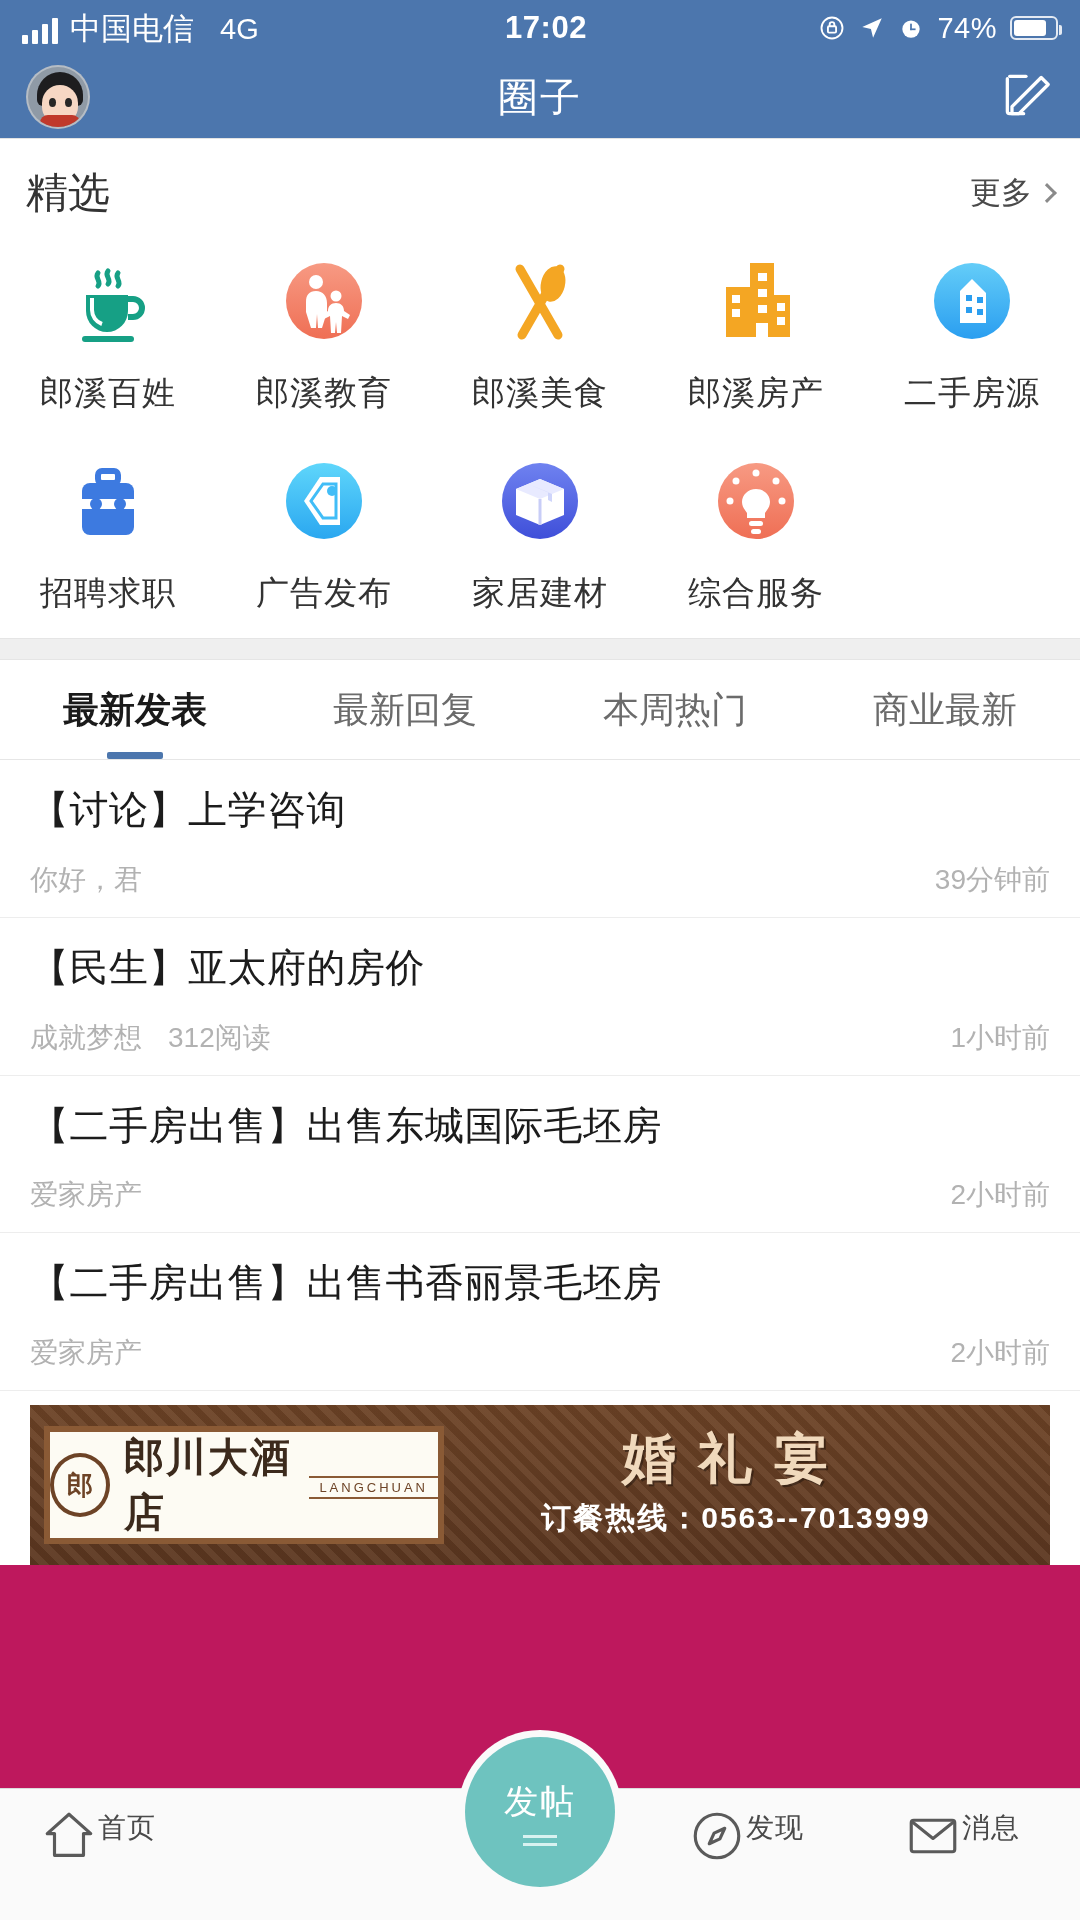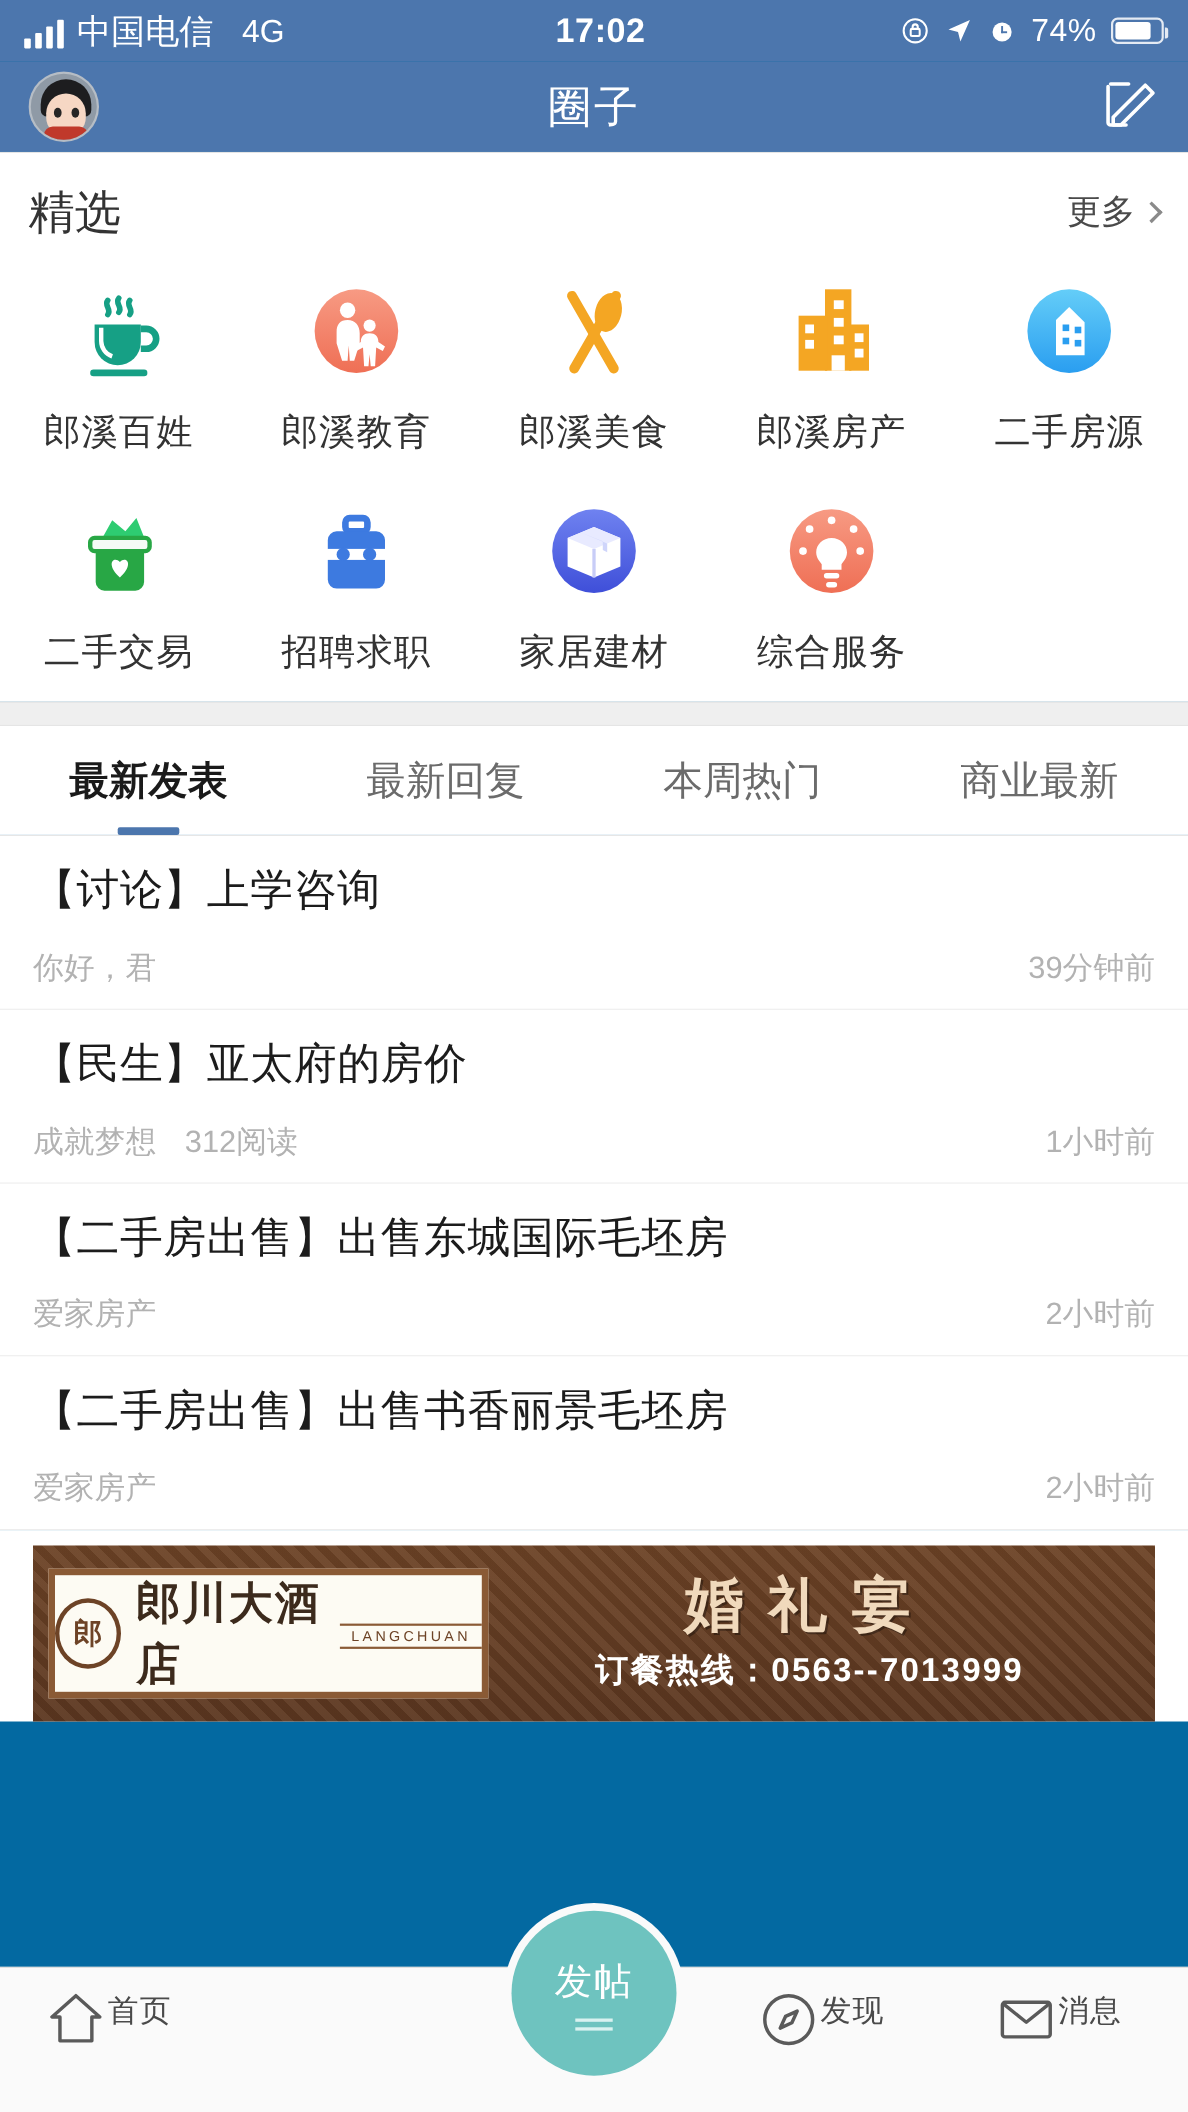--- a/index.html
+++ b/index.html
@@ -3,21 +3,21 @@
 <meta charset="utf-8">
 <style>
   * { margin:0; padding:0; box-sizing:border-box; }
   html,body { width:1080px; height:1920px; }
   body {
     font-family:"Liberation Sans","DejaVu Sans",sans-serif;
     background:#ffffff;
     -webkit-font-smoothing:antialiased;
     overflow:hidden;
   }
-  .phone { position:relative; width:1080px; height:1920px; background:#0369a1; display:flex; flex-direction:column; }
+  .phone { position:relative; width:1080px; height:1920px; background:#be185d; display:flex; flex-direction:column; }
 
   
   .statusbar {
     height:56px; background:#4c76ad; color:#fff;
     display:flex; align-items:center; padding:0 22px;
     font-size:31px; position:relative; flex:0 0 56px;
   }
   .sb-left { display:flex; align-items:flex-end; gap:12px; }
   .bars { display:flex; align-items:flex-end; gap:4px; height:26px; }
   .bars i { display:block; width:6px; background:#fff; border-radius:1px; }
@@ -280,45 +280,51 @@
               <rect x="44" y="44" width="6" height="6"></rect>
                 <rect x="55" y="46" width="6" height="6"></rect>
               <rect x="44" y="56" width="6" height="6"></rect>
                 <rect x="55" y="58" width="6" height="6"></rect>
             </g>
           </svg>
         </div>
         <div class="cell-label">二手房源</div>
       </div>
 
-      <div class="cell">
-        <div class="ico">
-          <svg width="100" height="100" viewBox="0 0 100 100">
-            <path d="M34 40l10-18 12 10 10-12 8 20z" fill="#2ecc71"></path>
-            <rect x="24" y="38" width="54" height="12" rx="4" fill="#f4fbf6" stroke="#28a745" stroke-width="4"></rect>
-            <path d="M29 50h44v28a8 8 0 01-8 8H37a8 8 0 01-8-8z" fill="#28a745"></path>
-            <path d="M51 60c5-6 14 1 0 14-14-13-5-20 0-14z" fill="#fff"></path>
-          </svg>
-        </div>
-        <div class="cell-label">二手交易</div>
-      </div>
 
       <div class="cell">
         <div class="ico">
           <svg width="100" height="100" viewBox="0 0 100 100">
             <rect x="40" y="20" width="20" height="12" rx="4" fill="none" stroke="#3d7ae0" stroke-width="6"></rect>
             <rect x="24" y="32" width="52" height="52" rx="8" fill="#3d7ae0"></rect>
             <rect x="22" y="48" width="56" height="10" fill="#fff"></rect>
             <circle cx="38" cy="53" r="6" fill="#3d7ae0"></circle>
               <circle cx="62" cy="53" r="6" fill="#3d7ae0"></circle>
           </svg>
         </div>
         <div class="cell-label">招聘求职</div>
       </div>
 
+      <div class="cell">
+        <div class="ico">
+          <svg width="100" height="100" viewBox="0 0 100 100">
+            <defs>
+                <linearGradient id="g3" x1="0" y1="0" x2="0" y2="1">
+                  <stop offset="0" stop-color="#5fd6fb"></stop>
+                  <stop offset="1" stop-color="#2aa7f0"></stop>
+                </linearGradient>
+              </defs>
+            <circle cx="50" cy="50" r="38" fill="url(#g3)"></circle>
+            <path d="M66 26H46L30 50l16 24h20z" fill="#fff"></path>
+            <path d="M62 33H49L37 50l12 17h13z" fill="none" stroke="#41bdf7" stroke-width="3"></path>
+            <circle cx="58" cy="40" r="5" fill="#41bdf7"></circle>
+          </svg>
+        </div>
+        <div class="cell-label">广告发布</div>
+      </div>
 
       <div class="cell">
         <div class="ico">
           <svg width="100" height="100" viewBox="0 0 100 100">
             <defs>
                 <linearGradient id="g4" x1="0" y1="0" x2="0" y2="1">
                   <stop offset="0" stop-color="#6f82f0"></stop>
                   <stop offset="1" stop-color="#3f4fd9"></stop>
                 </linearGradient>
               </defs>

